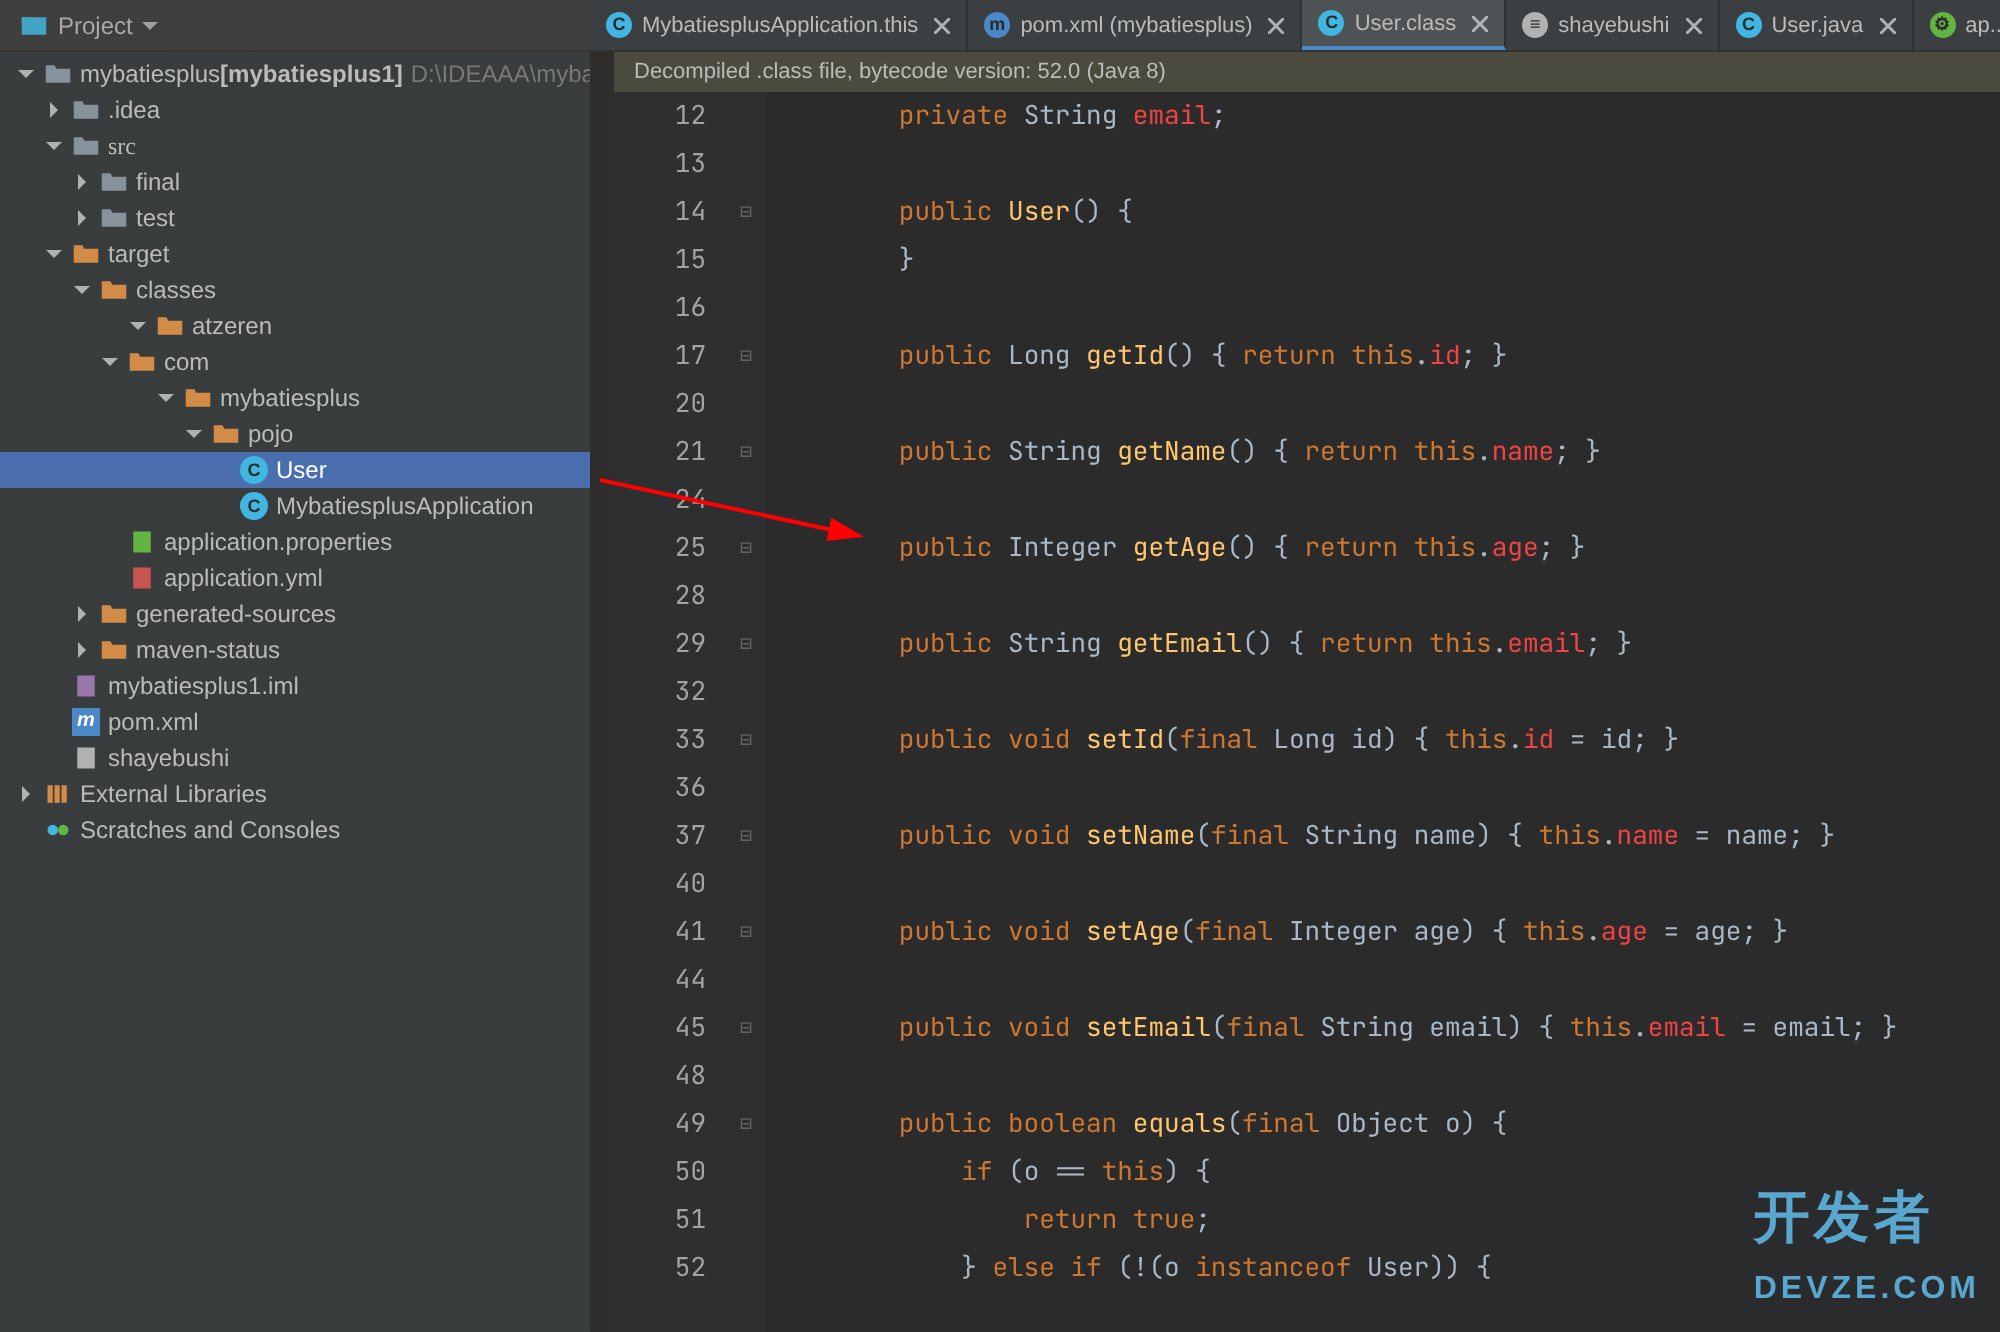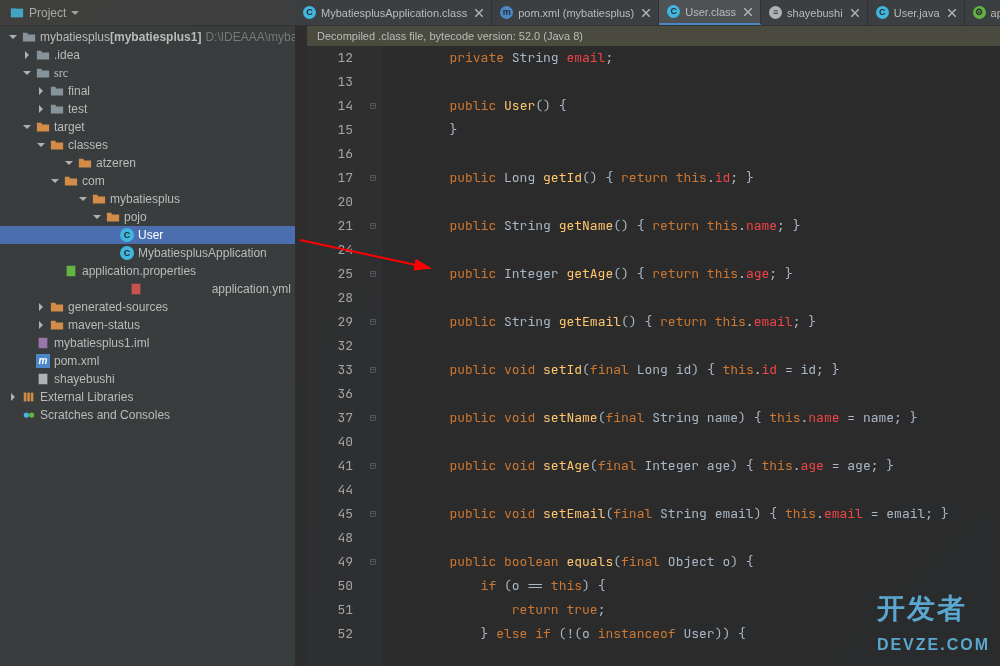--- a/index.html
+++ b/index.html
@@ -73,21 +73,21 @@
           <circle cx="8" cy="8" r="2" fill="none" stroke="#afb1b3" stroke-width="1.5"></circle>
           <path d="M8 2v2M8 12v2M2 8h2M12 8h2M4 4l1.4 1.4M10.6 10.6L12 12M4 12l1.4-1.4M10.6 5.4L12 4" stroke="#afb1b3" stroke-width="1.5"></path>
         </svg>
       <svg class="op" viewBox="0 0 16 16">
           <rect x="2" y="7" width="12" height="2" fill="#afb1b3"></rect>
         </svg>
     </div>
     <div class="tabs" style="position:absolute;left:295px;top:0;right:0;height:26px">
         <div class="tab">
           <span class="ticon" style="background:#40b6e0;border-radius:7px;color:#2b2b2b;text-align:center;font-size:9px;line-height:13px;font-weight:bold">C</span>
-          <span>MybatiesplusApplication.class</span>
+          <span>MybatiesplusApplication.this</span>
           <svg class="close" viewBox="0 0 8 8">
             <path d="M0 0l8 8M8 0L0 8" stroke="#afb1b3" stroke-width="1.5"></path>
           </svg>
         </div>
         <div class="tab">
           <span class="ticon" style="background:#4a88c7;border-radius:7px;color:#2b2b2b;text-align:center;font-size:9px;line-height:13px;font-weight:bold">m</span>
           <span>pom.xml (mybatiesplus)</span>
           <svg class="close" viewBox="0 0 8 8">
             <path d="M0 0l8 8M8 0L0 8" stroke="#afb1b3" stroke-width="1.5"></path>
           </svg>
@@ -234,21 +234,21 @@
             <span class="ficon" style="background:#40b6e0;border-radius:7px;color:#2b2b2b;text-align:center;font-size:9px;line-height:14px;font-weight:bold">C</span>
             <span>MybatiesplusApplication</span>
           </div>
           <div class="node" style="padding-left: 50px;">
             <span style="width:10px;display:inline-block"></span>
             <svg class="ficon" viewBox="0 0 16 16">
               <rect x="3" y="2" width="10" height="12" fill="#62b543"></rect>
             </svg>
             <span>application.properties</span>
           </div>
-          <div class="node" style="padding-left: 50px; justify-content: space-between;">
+          <div class="node" style="padding-left: 50px;">
             <span style="width:10px;display:inline-block"></span>
             <svg class="ficon" viewBox="0 0 16 16">
               <rect x="3" y="2" width="10" height="12" fill="#c75450"></rect>
             </svg>
             <span>application.yml</span>
           </div>
           <div class="node" style="padding-left: 36px;">
             <svg class="arrow" viewBox="0 0 10 10">
               <path d="M3 1l4 4-4 4z" fill="#afb1b3"></path>
             </svg>

